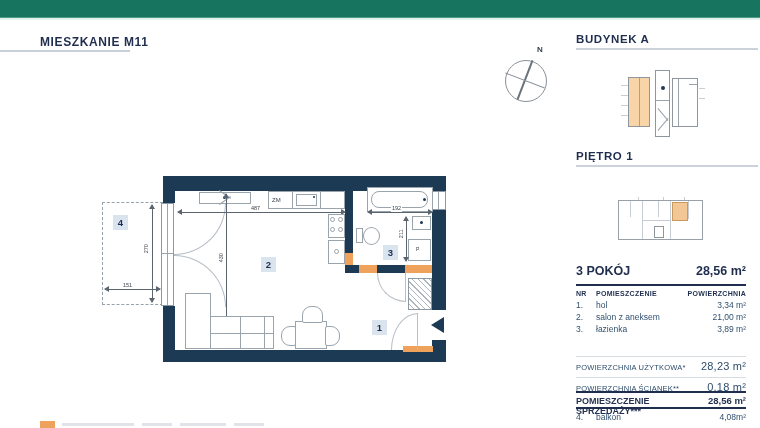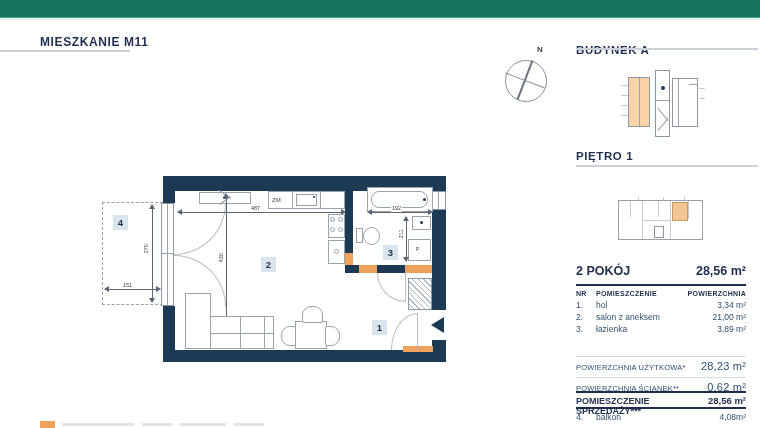--- a/index.html
+++ b/index.html
@@ -72,21 +72,21 @@
 <body>
 
 <div class="page">
 
   <div class="topbar"></div>
   <div class="topbar-accent"></div>
   <div class="topbar-light"></div>
   <div class="page-title">MIESZKANIE M11</div>
   <div class="title-rule"></div>
 
-  <div class="sec-head" style="left:576px;top:44px;">BUDYNEK A</div>
+  <div class="sec-head" style="left:576px;top:33px;">BUDYNEK A</div>
   <div class="sec-rule" style="left:576px;top:48px;width:182px;"></div>
   <div class="sec-head" style="left:576px;top:150px;">PIĘTRO 1</div>
   <div class="sec-rule" style="left:576px;top:165px;width:182px;"></div>
 
   <div class="abs" style="left:615px;top:64px;width:100px;height:80px;">
     <div class="furn" style="left:13px;top:13px;width:22px;height:50px;background:#f8d4a6;border-color:#8e96a0;"></div>
     <div class="thin" style="left:24px;top:14px;width:1px;height:48px;"></div>
     <div class="faint" style="left:6px;top:21px;width:7px;height:1px;"></div>
     <div class="faint" style="left:6px;top:31px;width:7px;height:1px;"></div>
     <div class="faint" style="left:6px;top:41px;width:7px;height:1px;"></div>
@@ -202,21 +202,21 @@
   <div class="arc bl" style="left:377px;top:273px;width:29px;height:29px;"></div>
 
   <div class="roomnum" style="left:372px;top:320px;">1</div>
   <div class="hatch" style="left:408px;top:278px;width:24px;height:32px;"></div>
   <div class="thin" style="left:417px;top:313px;width:1px;height:37px;background:#b7bec6;"></div>
   <div class="arc tl" style="left:391px;top:313px;width:27px;height:37px;"></div>
   <div class="entry-arrow" style="left:431px;top:317px;"></div>
 
   <div class="summary">
     <div class="trow t-title" style="top:0;">
-      <span class="name">2 POKÓJ</span>
+      <span class="name">3 POKÓJ</span>
       <span class="val">28,56 m²</span>
     </div>
     <div class="hr-navy" style="top:20px;"></div>
     <div class="trow t-cols" style="top:26px;">
       <span class="nr">NR</span>
       <span class="name">POMIESZCZENIE</span>
       <span class="val">POWIERZCHNIA</span>
     </div>
     <div class="trow t-room" style="top:36px;">
       <span class="nr">1.</span>
@@ -234,21 +234,21 @@
       <span class="val">3,89 m²</span>
     </div>
     <div class="hr-light" style="top:92px;"></div>
     <div class="trow t-total" style="top:96px;">
       <span class="name">POWIERZCHNIA UŻYTKOWA*</span>
       <span class="val">28,23 m²</span>
     </div>
     <div class="hr-light" style="top:113px;"></div>
     <div class="trow t-total" style="top:117px;gap:8px;">
       <span class="name">POWIERZCHNIA ŚCIANEK**</span>
-      <span class="val">0,62 m²</span>
+      <span class="val">0,18 m²</span>
     </div>
     <div class="hr-navy" style="top:127px;height:1.5px;"></div>
     <div class="trow t-bold" style="top:131px;">
       <span class="name">POMIESZCZENIE SPRZEDAŻY***</span>
       <span class="val">28,56 m²</span>
     </div>
     <div class="hr-navy" style="top:143px;height:1.5px;"></div>
     <div class="trow t-room" style="top:148px;">
       <span class="nr">4.</span>
       <span class="name">balkon</span>

